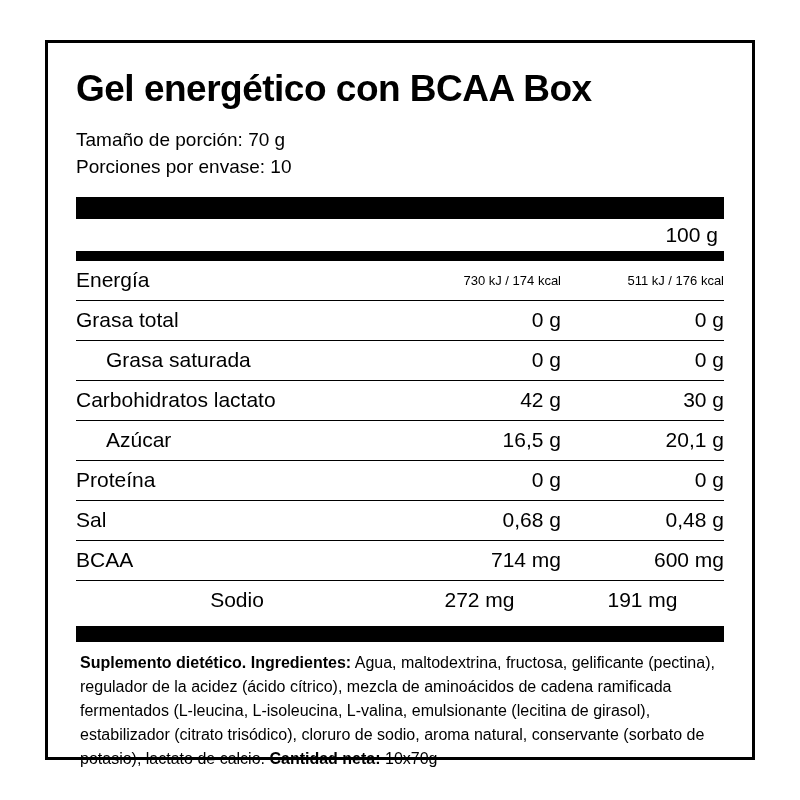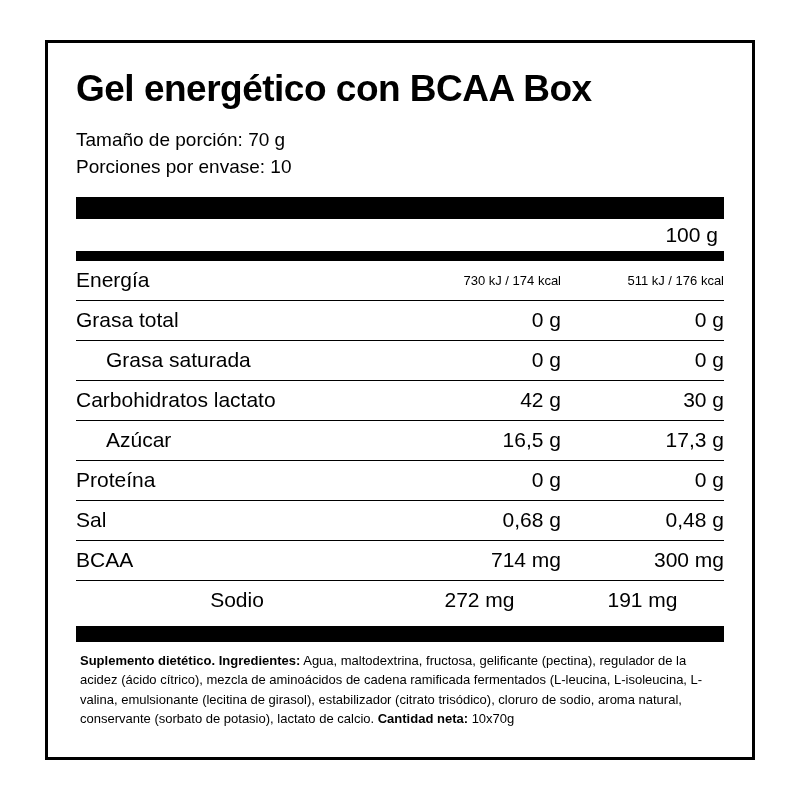--- a/index.html
+++ b/index.html
@@ -104,21 +104,21 @@
     font-size: 13px;
   }
 
   .bottom-bar {
     height: 16px;
     background: #000000;
     margin-top: 6px;
   }
 
   .footnote {
-    font-size: 13px;
+    font-size: 16px;
     line-height: 1.5;
     padding: 9px 4px 0 4px;
     text-align: left;
   }
   .footnote b { font-weight: bold; }
 </style>
 </head>
 <body>
 
 <div class="panel">
@@ -163,36 +163,36 @@
           <td class="v2">0 g</td>
         </tr>
         <tr>
           <td class="label">Carbohidratos lactato</td>
           <td class="v1">42 g</td>
           <td class="v2">30 g</td>
         </tr>
         <tr>
           <td class="label indent">Azúcar</td>
           <td class="v1">16,5 g</td>
-          <td class="v2">17,3 g</td>
+          <td class="v2">20,1 g</td>
         </tr>
         <tr>
           <td class="label">Proteína</td>
           <td class="v1">0 g</td>
           <td class="v2">0 g</td>
         </tr>
         <tr>
           <td class="label">Sal</td>
           <td class="v1">0,68 g</td>
           <td class="v2">0,48 g</td>
         </tr>
         <tr>
           <td class="label">BCAA</td>
           <td class="v1">714 mg</td>
-          <td class="v2">300 mg</td>
+          <td class="v2">600 mg</td>
         </tr>
         <tr>
           <td class="label">Sodio</td>
           <td class="v1">272 mg</td>
           <td class="v2">191 mg</td>
         </tr>
       </tbody>
     </table>
   </div>
 

